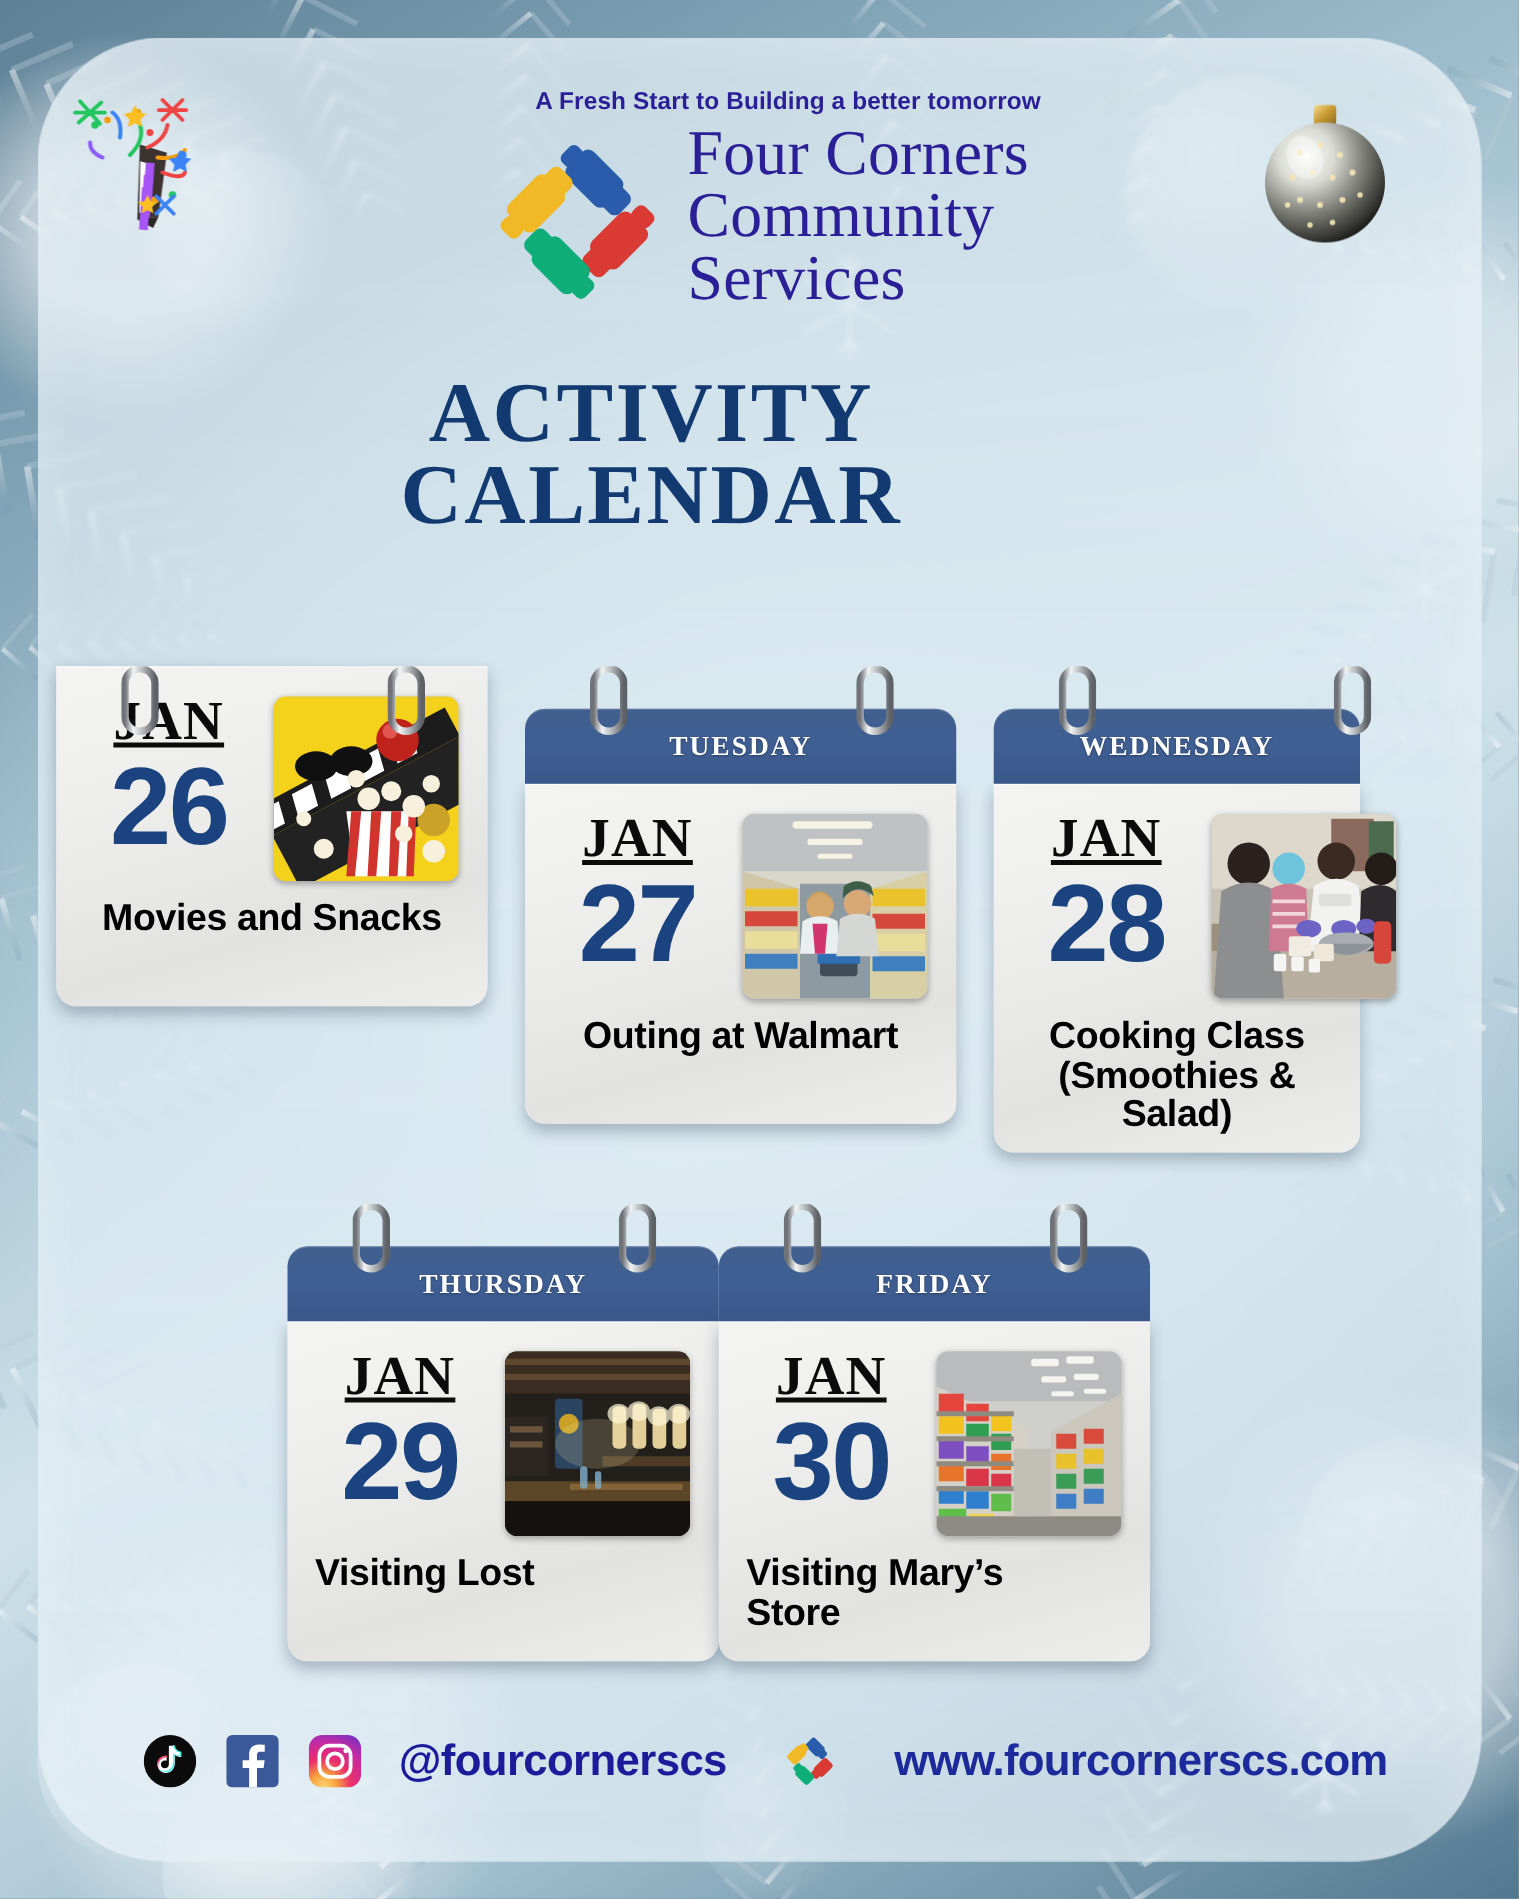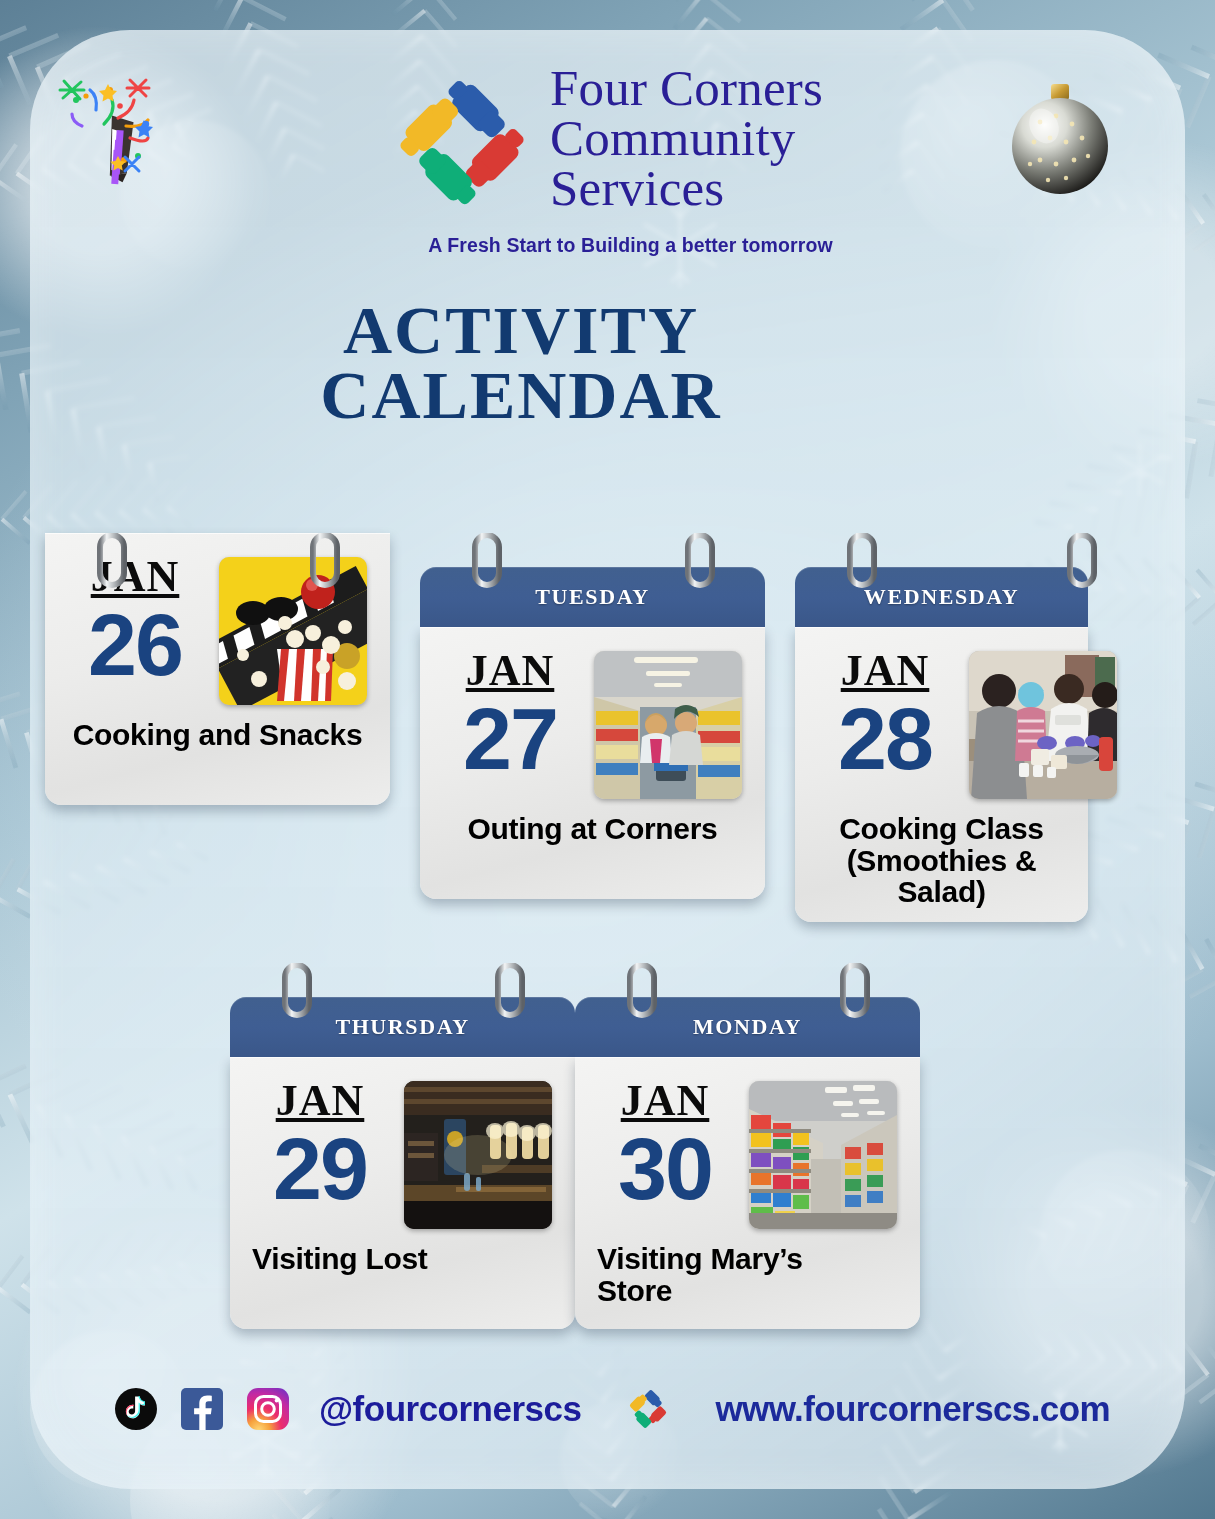--- a/index.html
+++ b/index.html
@@ -321,20 +321,21 @@
       <circle cx="74" cy="142" r="2.4"></circle>
     <circle cx="48" cy="162" r="2.2"></circle>
       <circle cx="66" cy="160" r="2.2"></circle>
     <circle cx="88" cy="138" r="2.2"></circle>
       <circle cx="30" cy="146" r="2.2"></circle>
   </g>
   <ellipse cx="44" cy="108" rx="14" ry="18" fill="#ffffff" opacity=".35" transform="rotate(-25 44 108)"></ellipse>
 </svg>
 
 <div id="header">
+  <div id="tagline">A Fresh Start to Building a better tomorrow</div>
   <div id="logoRow">
     <svg class="logo-mark" viewBox="0 0 140 150">
       <g transform="translate(70,72) rotate(45) translate(-52,-52)">
 
         <g fill="#2b5cab">
           <rect x="14" y="2" width="44" height="30" rx="7"></rect>
           <rect x="48" y="6" width="22" height="22" rx="6"></rect>
           <g fill="#2b5cab">
               <rect x="4" y="8" width="14" height="18" rx="5"></rect>
             </g>
@@ -358,21 +359,20 @@
           <rect x="8" y="84" width="18" height="14" rx="5"></rect>
         </g>
       </g>
     </svg>
     <div class="brand">
       <div class="brand-line">Four Corners</div>
       <div class="brand-line">Community</div>
       <div class="brand-line">Services</div>
     </div>
   </div>
-  <div id="tagline">A Fresh Start to Building a better tomorrow</div>
 </div>
 
 <div id="title">
   <span>ACTIVITY</span>
   <span class="l2">CALENDAR</span>
 </div>
 
 <div class="row" id="row1">
 
   <div class="cal-card">
@@ -437,21 +437,21 @@
                 <circle cx="126" cy="70" r="7"></circle>
                 <circle cx="40" cy="122" r="8"></circle>
               <circle cx="128" cy="124" r="9"></circle>
                 <circle cx="104" cy="110" r="7"></circle>
                 <circle cx="24" cy="98" r="6"></circle>
             </g>
           </svg>
         </div>
       </div>
       <div class="act ctr">
-        <div>Cooking and Snacks</div>
+        <div>Movies and Snacks</div>
       </div>
     </div>
   </div>
 
   <div class="cal-card">
     <div class="rings">
       <svg class="ring" style="left:52px" viewBox="0 0 30 56">
           <rect x="3" y="2" width="24" height="50" rx="12" fill="none" stroke="url(#rg1)" stroke-width="6"></rect>
         </svg>
       <svg class="ring" style="left:265px" viewBox="0 0 30 56">
@@ -507,21 +507,21 @@
             </g>
             <g>
               <circle cx="92" cy="72" r="11" fill="#d8a977"></circle>
               <path d="M80 68 q12 -14 25 -2 l-2 -8 q-11 -8 -22 0 z" fill="#3f5e4a"></path>
               <path d="M78 84 q14 -8 28 0 l3 30 h-34 z" fill="#d5d7d4"></path>
             </g>
           </svg>
         </div>
       </div>
       <div class="act ctr">
-        <div>Outing at Corners</div>
+        <div>Outing at Walmart</div>
       </div>
     </div>
   </div>
 
   <div class="cal-card wide">
     <div class="rings">
       <svg class="ring" style="left:52px" viewBox="0 0 30 56">
           <rect x="3" y="2" width="24" height="50" rx="12" fill="none" stroke="url(#rg1)" stroke-width="6"></rect>
         </svg>
       <svg class="ring" style="left:272px" viewBox="0 0 30 56">
@@ -673,21 +673,21 @@
   <div class="cal-card">
     <div class="rings">
       <svg class="ring" style="left:52px" viewBox="0 0 30 56">
           <rect x="3" y="2" width="24" height="50" rx="12" fill="none" stroke="url(#rg1)" stroke-width="6"></rect>
         </svg>
       <svg class="ring" style="left:265px" viewBox="0 0 30 56">
           <rect x="3" y="2" width="24" height="50" rx="12" fill="none" stroke="url(#rg1)" stroke-width="6"></rect>
         </svg>
     </div>
     <div class="card-head">
-      <span class="day-label">MONDAY</span>
+      <span class="day-label">FRIDAY</span>
     </div>
     <div class="card-body">
       <div class="body-top">
         <div class="date-block">
           <div class="mon">JAN</div>
           <div class="dnum">30</div>
         </div>
         <div class="thumb">
           <svg viewBox="0 0 148 148">
             <rect width="148" height="148" fill="#cfcfcb"></rect>

